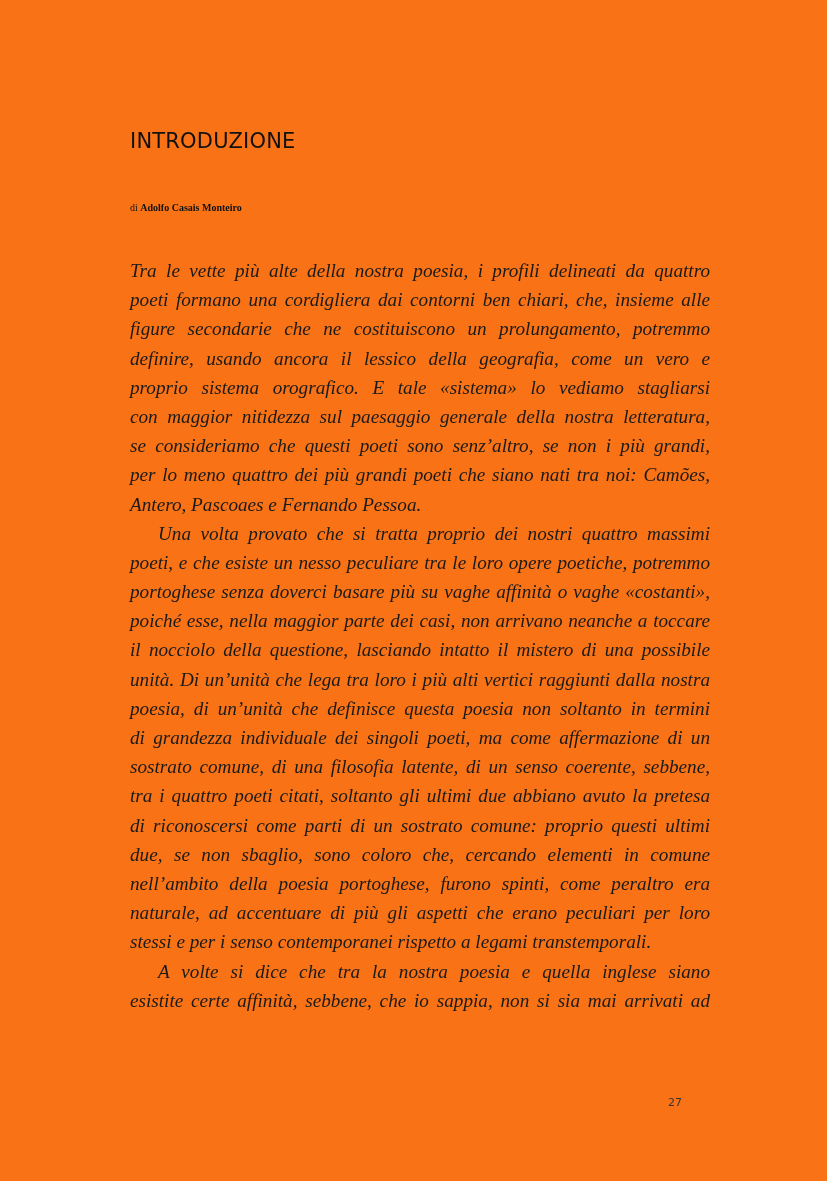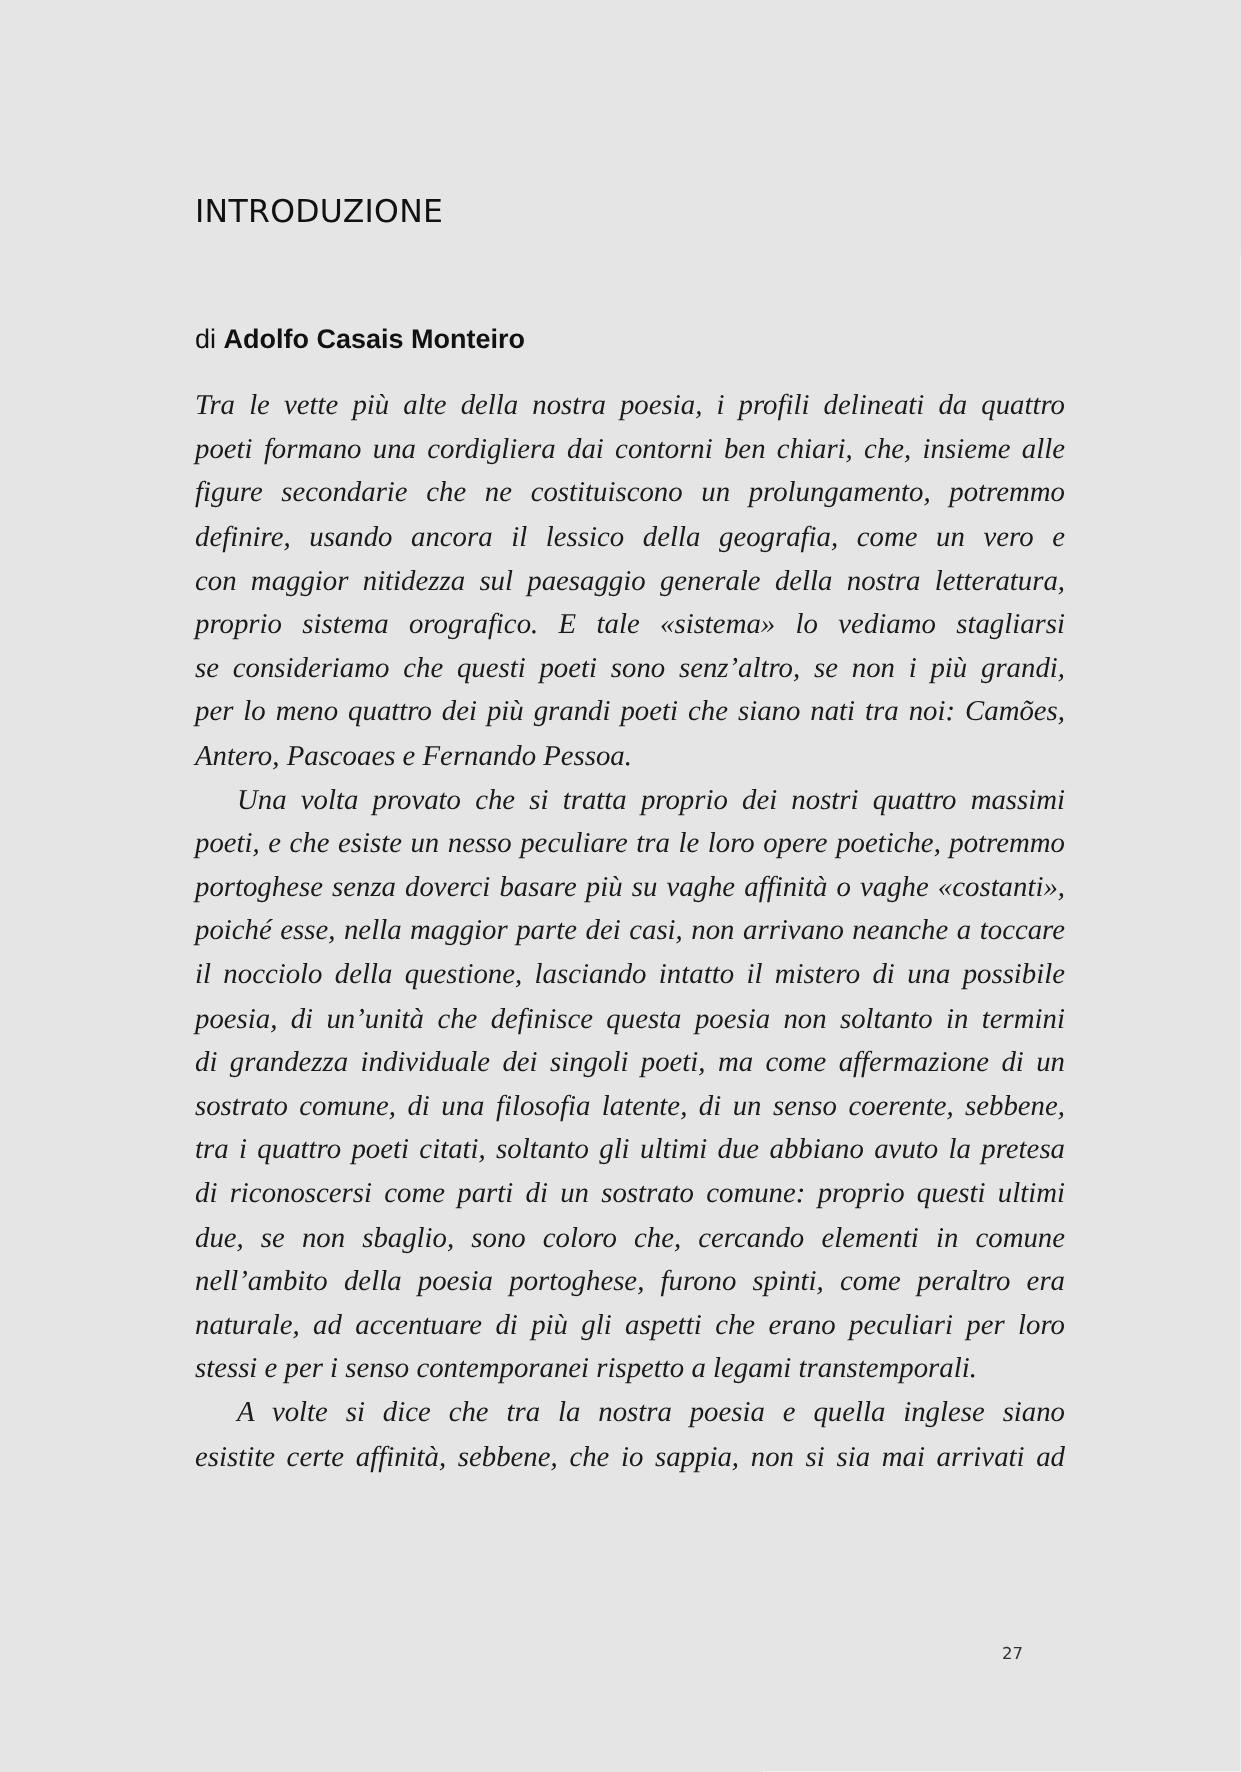--- a/index.html
+++ b/index.html
@@ -1,25 +1,25 @@
 <!DOCTYPE html>
 <html><head>
   <meta charset="utf-8">
   <style>
     html, body { margin: 0; padding: 0; background: #ffffff; }
     body { width: 827px; height: 1181px; position: relative; overflow: hidden; }
-    .page { position: absolute; left: 0; top: 0; width: 827px; height: 1181px; background: #e5e5e5; }
+    .page { position: absolute; left: 0; top: 0; width: 827px; height: 1181px; background: #f97316; }
     .title {
       position: absolute; left: 130px; top: 129px;
       font-family: "DejaVu Sans", sans-serif; font-size: 21px; font-weight: normal;
       color: #111; letter-spacing: 0.2px; margin: 0;
     }
     .byline {
-      position: absolute; left: 130px; top: 216px;
-      font-family: Liberation Sans, sans-serif; font-size: 18px; color: #111;
+      position: absolute; left: 130px; top: 202px;
+      font-family: Liberation Serif, serif; font-size: 10px; color: #111;
     }
     .byline .author { font-weight: bold; }
     .body {
       position: absolute; left: 130px; top: 256px; width: 580px;
       font-family: "Liberation Serif", serif; font-size: 19.2px; line-height: 29.2px;
       color: #1a1a1a;
       font-style: italic;
     }
     .line { display: block; white-space: nowrap; text-align: justify; text-align-last: justify; height: 29.2px; }
     .line.last { text-align-last: left; }
@@ -37,31 +37,32 @@
   <div class="byline">
     <span>di </span><span class="author">Adolfo Casais Monteiro</span>
   </div>
 
   <div class="body">
 
     <span class="line">Tra le vette più alte della nostra poesia, i profili delineati da quattro</span>
     <span class="line">poeti formano una cordigliera dai contorni ben chiari, che, insieme alle</span>
     <span class="line">figure secondarie che ne costituiscono un prolungamento, potremmo</span>
     <span class="line">definire, usando ancora il lessico della geografia, come un vero e</span>
+    <span class="line">proprio sistema orografico. E tale «sistema» lo vediamo stagliarsi</span>
     <span class="line">con maggior nitidezza sul paesaggio generale della nostra letteratura,</span>
-    <span class="line">proprio sistema orografico. E tale «sistema» lo vediamo stagliarsi</span>
     <span class="line">se consideriamo che questi poeti sono senz’altro, se non i più grandi,</span>
     <span class="line">per lo meno quattro dei più grandi poeti che siano nati tra noi: Camões,</span>
     <span class="line last">Antero, Pascoaes e Fernando Pessoa.</span>
 
     <span class="line indent">Una volta provato che si tratta proprio dei nostri quattro massimi</span>
     <span class="line">poeti, e che esiste un nesso peculiare tra le loro opere poetiche, potremmo</span>
     <span class="line">portoghese senza doverci basare più su vaghe affinità o vaghe «costanti»,</span>
     <span class="line">poiché esse, nella maggior parte dei casi, non arrivano neanche a toccare</span>
     <span class="line">il nocciolo della questione, lasciando intatto il mistero di una possibile</span>
+    <span class="line">unità. Di un’unità che lega tra loro i più alti vertici raggiunti dalla nostra</span>
     <span class="line">poesia, di un’unità che definisce questa poesia non soltanto in termini</span>
     <span class="line">di grandezza individuale dei singoli poeti, ma come affermazione di un</span>
     <span class="line">sostrato comune, di una filosofia latente, di un senso coerente, sebbene,</span>
     <span class="line">tra i quattro poeti citati, soltanto gli ultimi due abbiano avuto la pretesa</span>
     <span class="line">di riconoscersi come parti di un sostrato comune: proprio questi ultimi</span>
     <span class="line">due, se non sbaglio, sono coloro che, cercando elementi in comune</span>
     <span class="line">nell’ambito della poesia portoghese, furono spinti, come peraltro era</span>
     <span class="line">naturale, ad accentuare di più gli aspetti che erano peculiari per loro</span>
     <span class="line last">stessi e per i senso contemporanei rispetto a legami transtemporali.</span>
 

